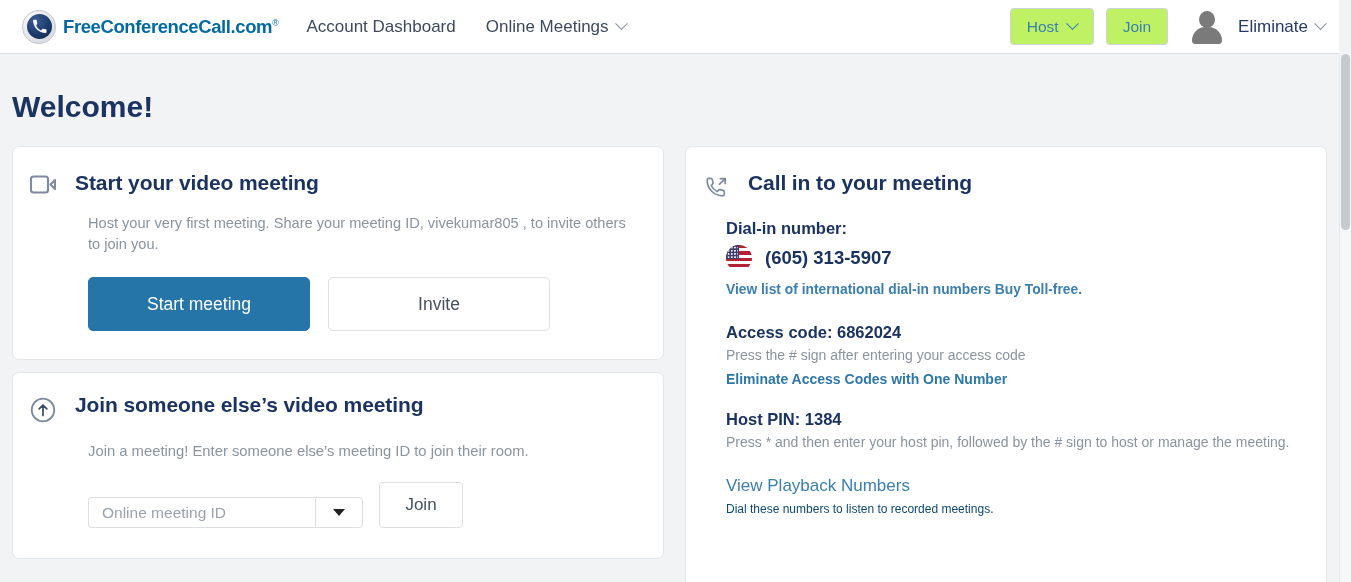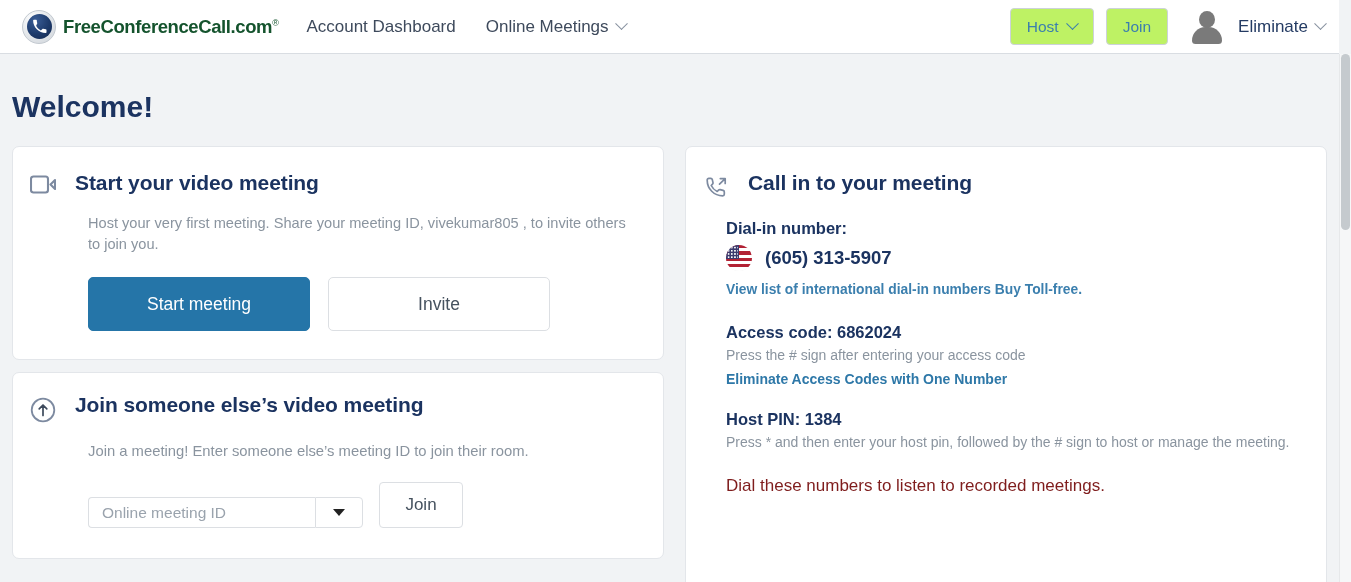--- a/index.html
+++ b/index.html
@@ -31,21 +31,21 @@
     flex: 0 0 auto;
   }
   .brand-mark .inner {
     width: 25px; height: 25px; border-radius: 50%;
     background: radial-gradient(circle at 34% 26%, #3a5d96 0%, #1d3a6b 55%, #14284d 100%);
     display: flex; align-items: center; justify-content: center;
   }
   .brand-mark svg { display: block; }
   .brand-text {
     font-size: 18.5px; font-weight: bold; letter-spacing: -0.4px;
-    color: #14532d; white-space: nowrap;
+    color: #0369a1; white-space: nowrap;
   }
   .brand-text sup { font-size: 9px; vertical-align: super; font-weight: normal; }
 
   .nav-links { display: flex; align-items: center; margin-left: 28px; gap: 30px; }
   .nav-link {
     font-size: 17px; color: #3e4a5c; white-space: nowrap;
     display: flex; align-items: center; gap: 8px; cursor: pointer;
   }
   .chev {
     display: inline-block;
@@ -186,21 +186,21 @@
     background:
       radial-gradient(circle, #fff 0.6px, transparent 0.7px) 0 0/3.2px 3.2px;
   }
   .dial-num { font-size: 18.5px; font-weight: bold; color: #1b3360; }
   .links-line { margin-top: 11px; font-size: 13.8px; font-weight: bold; }
   .lnk { color: #3b7fae; text-decoration: none; cursor: pointer; }
   .block { margin-top: 26px; }
   .sub-note { font-size: 14px; color: #8a949f; margin-top: 5px; }
   .bold-link { display: inline-block; margin-top: 8px; font-size: 14px; font-weight: bold; color: #2e78a8; cursor: pointer; }
   .playback-title { font-size: 17px; color: #3b7fae; cursor: pointer; }
-  .plain { font-size: 17px; color: #7f1d1d; margin-top: 6px; }
+  .plain { font-size: 12px; color: #0c4a6e; margin-top: 6px; }
   .plain-link { font-size: 14.8px; color: #3b7fae; cursor: pointer; margin-top: 2px; display: block; }
 
   
   .scrollbar {
     position: absolute; top: 0; right: 0; width: 12px; height: 582px;
     background: #f6f7f8; border-left: 1px solid #e6e8ea;
   }
   .scroll-thumb {
     position: absolute; top: 0; right: 1px; width: 9px; height: 176px;
     background: #c5cace; border-radius: 5px;
@@ -333,20 +333,21 @@
             <div class="sub-note">Press the # sign after entering your access code</div>
             <span class="bold-link">Eliminate Access Codes with One Number</span>
           </div>
 
           <div class="block" style="margin-top:22px;">
             <div class="lbl-strong">Host PIN: 1384</div>
             <div class="sub-note">Press * and then enter your host pin, followed by the # sign to host or manage the meeting.</div>
           </div>
 
           <div class="block" style="margin-top:26px;">
+            <div class="playback-title">View Playback Numbers</div>
             <div class="plain">Dial these numbers to listen to recorded meetings.</div>
           </div>
 
         </div>
       </div>
     </div>
 
   </div>
 
   <div class="scrollbar">

